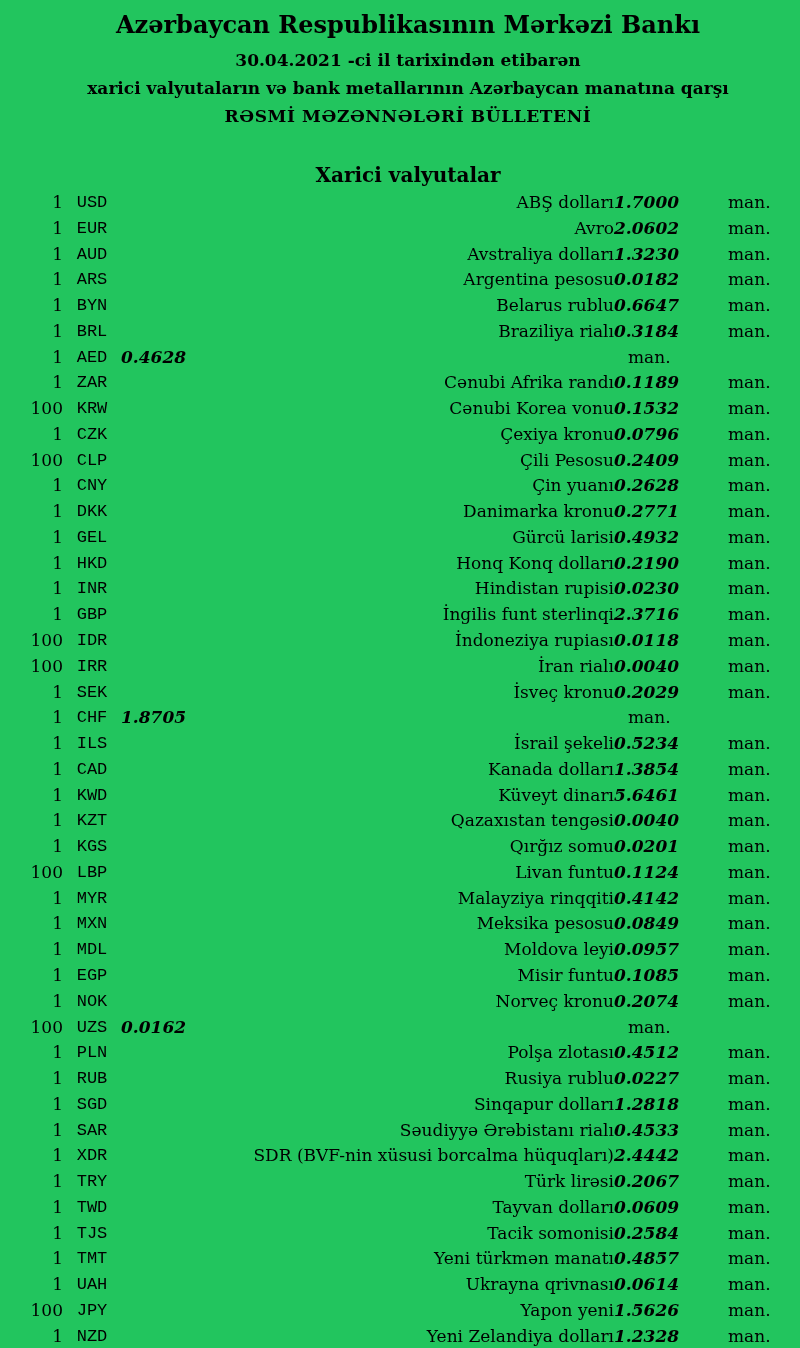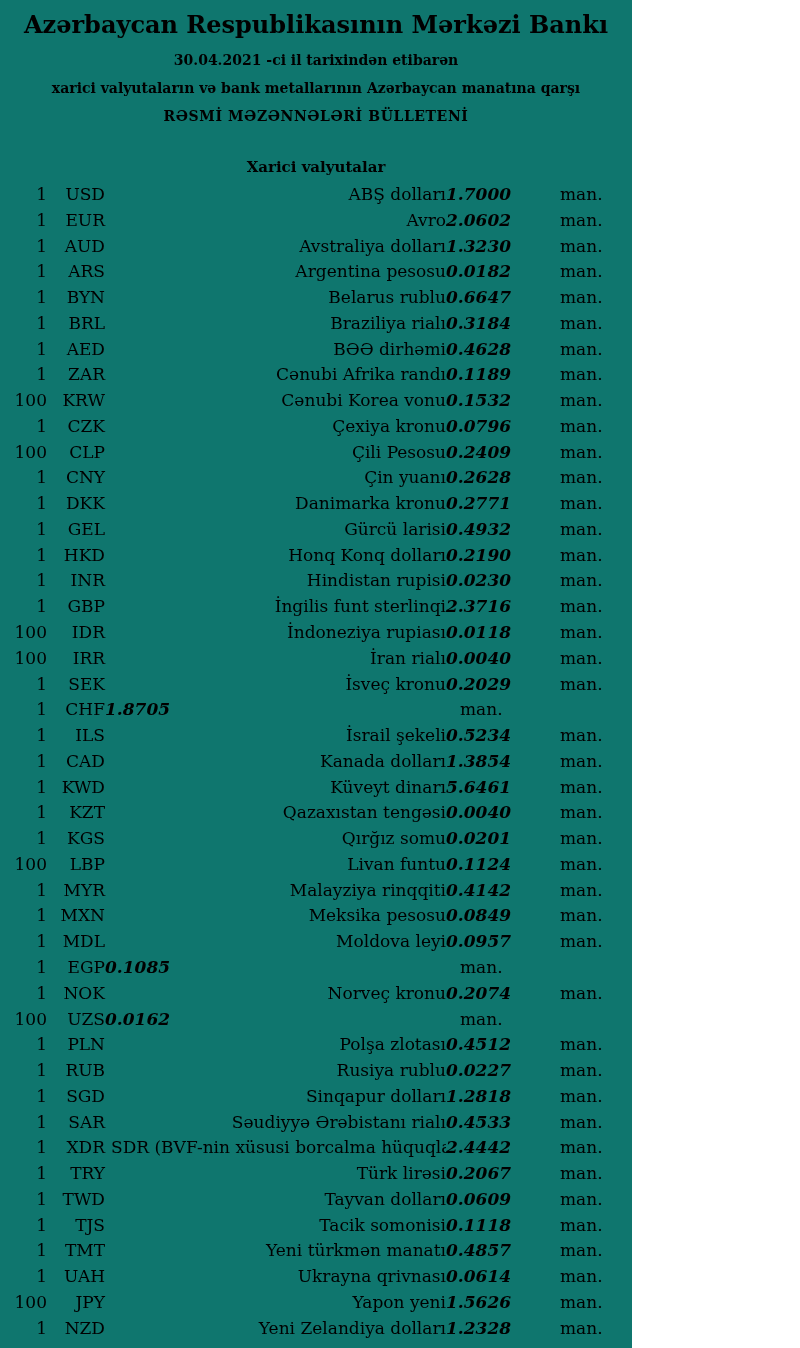--- a/index.html
+++ b/index.html
@@ -1,60 +1,61 @@
 <!DOCTYPE html>
 <html><head>
 <meta charset="utf-8">
 <style>
   html, body { margin: 0; padding: 0; background: #ffffff; }
   .page {
     position: relative;
-    width: 632px;
+    width: 800px;
     height: 1348px;
-    background: #0f766e;
+    background: #22c55e;
     color: #000000;
     font-family: "DejaVu Serif", "Liberation Serif", serif;
     overflow: hidden;
     box-sizing: border-box;
+    padding-left: 16px;
   }
   .doc-header { padding-top: 9px; }
   .doc-title {
     margin: 0;
     font-size: 24px;
     font-weight: bold;
     text-align: center;
     line-height: 31px;
   }
   .hline {
-    font-size: 14px;
+    font-size: 17px;
     font-weight: bold;
     text-align: center;
     line-height: 28px;
   }
   .hline.first { margin-top: 6px; }
   .hline.bulletin { letter-spacing: 0.6px; }
   .section-title {
-    margin-top: 24px;
-    font-size: 15px;
+    margin-top: 32px;
+    font-size: 20px;
     font-weight: bold;
     text-align: center;
     line-height: 26px;
   }
   .rates-table { margin-top: 2px; }
   .rate-row {
     display: grid;
     grid-template-columns: 47px 58px auto 100px 66px;
     padding-right: 20px;
     font-size: 17px;
     line-height: 25.77px;
     height: 25.77px;
     white-space: nowrap;
   }
   .cell-qty  { text-align: right; }
-  .cell-code { text-align: right; }
+  .cell-code { text-align: center; font-family: Liberation Mono, monospace; }
   .cell-name { text-align: right; padding-left: 6px; overflow: hidden; }
   .cell-rate { font-weight: bold; font-style: italic; }
   .cell-unit { text-align: left; padding-left: 14px; }
 </style>
 </head>
 <body>
 
 <div class="page">
   <div class="doc-header">
     <h1 class="doc-title">Azərbaycan Respublikasının Mərkəzi Bankı</h1>
@@ -104,21 +105,20 @@
       <div class="rate-row">
         <span class="cell-qty">1</span>
         <span class="cell-code">BRL</span>
         <span class="cell-name">Braziliya rialı</span>
         <span class="cell-rate">0.3184</span>
         <span class="cell-unit">man.</span>
       </div>
       <div class="rate-row">
         <span class="cell-qty">1</span>
         <span class="cell-code">AED</span>
-        <span class="cell-name">BƏƏ dirhəmi</span>
         <span class="cell-rate">0.4628</span>
         <span class="cell-unit">man.</span>
       </div>
       <div class="rate-row">
         <span class="cell-qty">1</span>
         <span class="cell-code">ZAR</span>
         <span class="cell-name">Cənubi Afrika randı</span>
         <span class="cell-rate">0.1189</span>
         <span class="cell-unit">man.</span>
       </div>
@@ -271,20 +271,21 @@
       <div class="rate-row">
         <span class="cell-qty">1</span>
         <span class="cell-code">MDL</span>
         <span class="cell-name">Moldova leyi</span>
         <span class="cell-rate">0.0957</span>
         <span class="cell-unit">man.</span>
       </div>
       <div class="rate-row">
         <span class="cell-qty">1</span>
         <span class="cell-code">EGP</span>
+        <span class="cell-name">Misir funtu</span>
         <span class="cell-rate">0.1085</span>
         <span class="cell-unit">man.</span>
       </div>
       <div class="rate-row">
         <span class="cell-qty">1</span>
         <span class="cell-code">NOK</span>
         <span class="cell-name">Norveç kronu</span>
         <span class="cell-rate">0.2074</span>
         <span class="cell-unit">man.</span>
       </div>
@@ -340,21 +341,21 @@
         <span class="cell-qty">1</span>
         <span class="cell-code">TWD</span>
         <span class="cell-name">Tayvan dolları</span>
         <span class="cell-rate">0.0609</span>
         <span class="cell-unit">man.</span>
       </div>
       <div class="rate-row">
         <span class="cell-qty">1</span>
         <span class="cell-code">TJS</span>
         <span class="cell-name">Tacik somonisi</span>
-        <span class="cell-rate">0.1118</span>
+        <span class="cell-rate">0.2584</span>
         <span class="cell-unit">man.</span>
       </div>
       <div class="rate-row">
         <span class="cell-qty">1</span>
         <span class="cell-code">TMT</span>
         <span class="cell-name">Yeni türkmən manatı</span>
         <span class="cell-rate">0.4857</span>
         <span class="cell-unit">man.</span>
       </div>
       <div class="rate-row">

